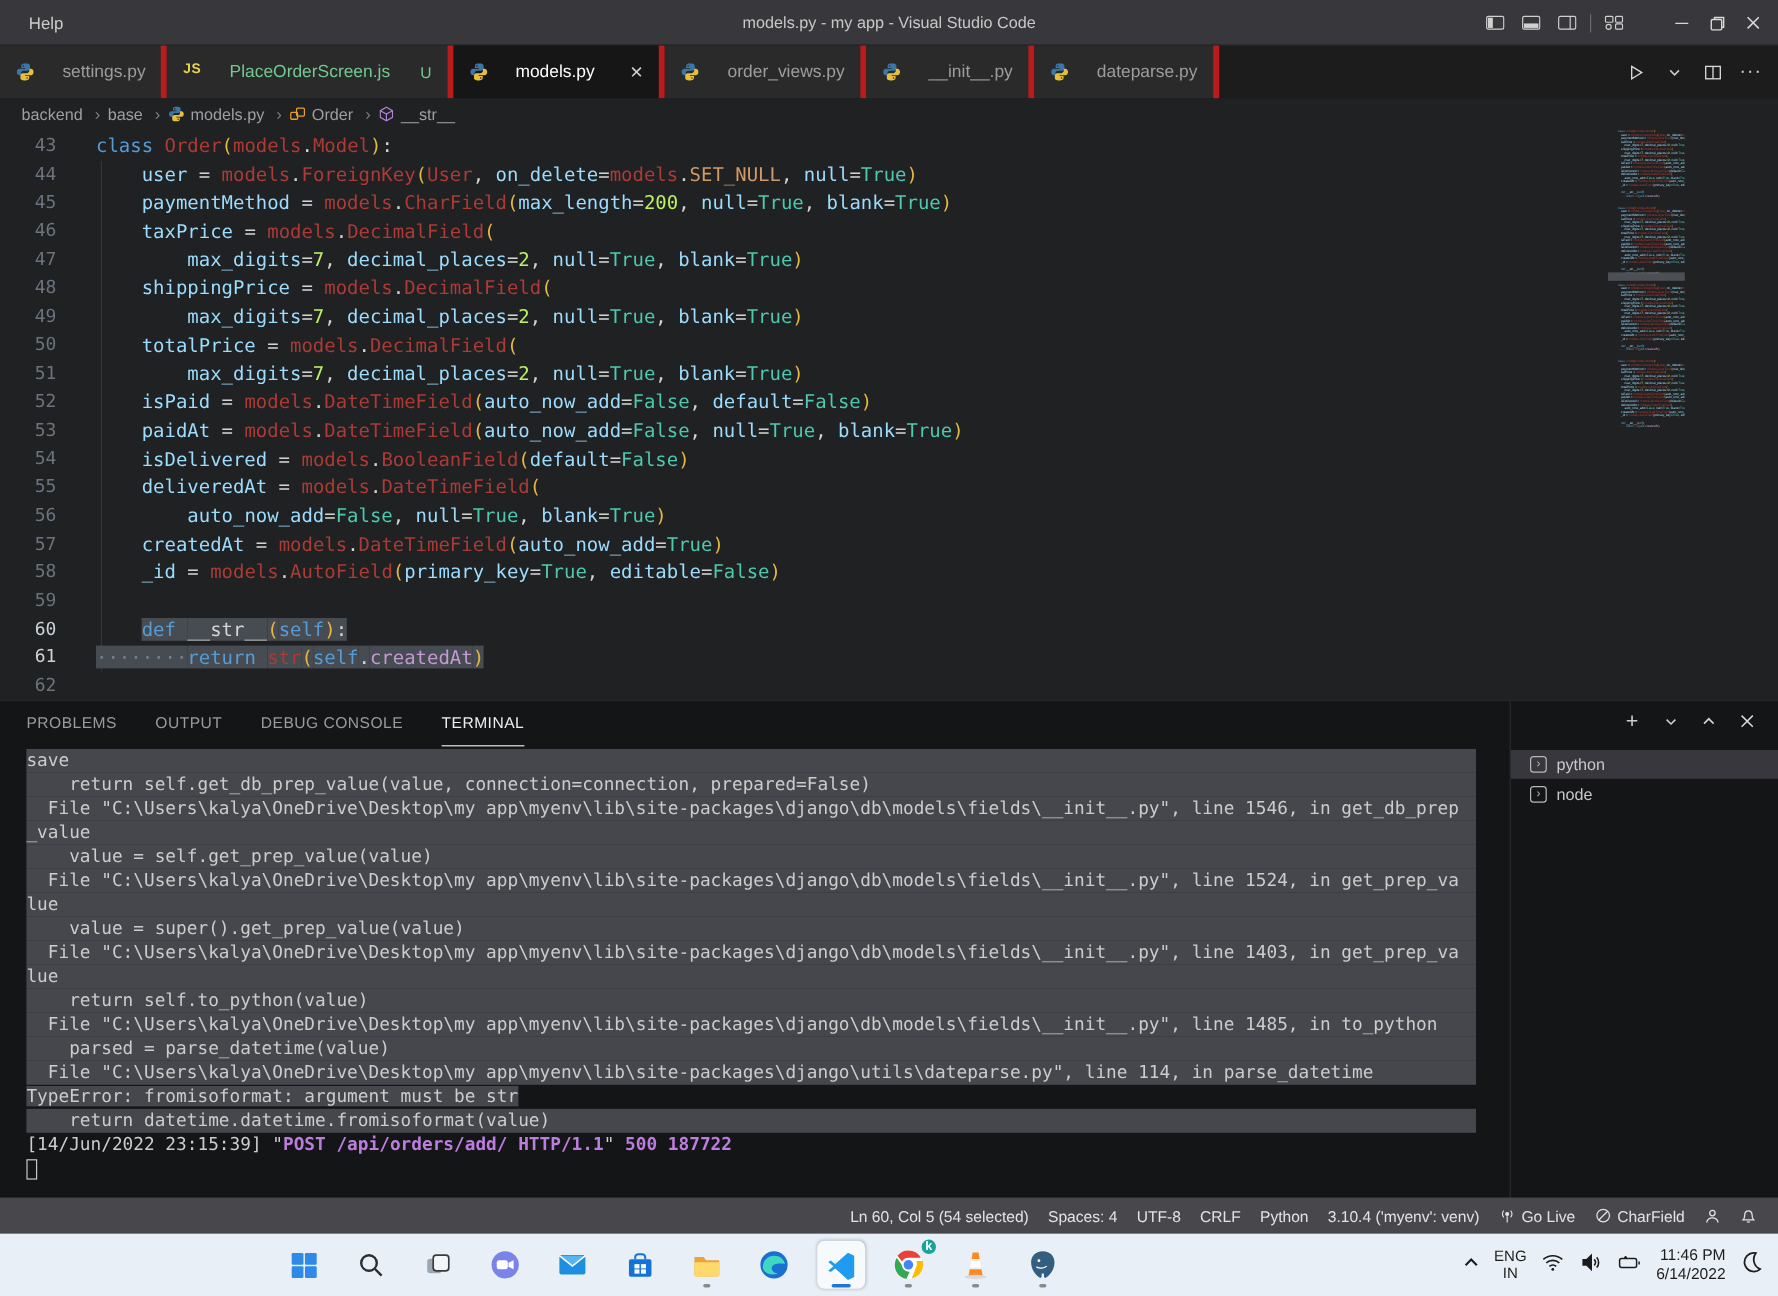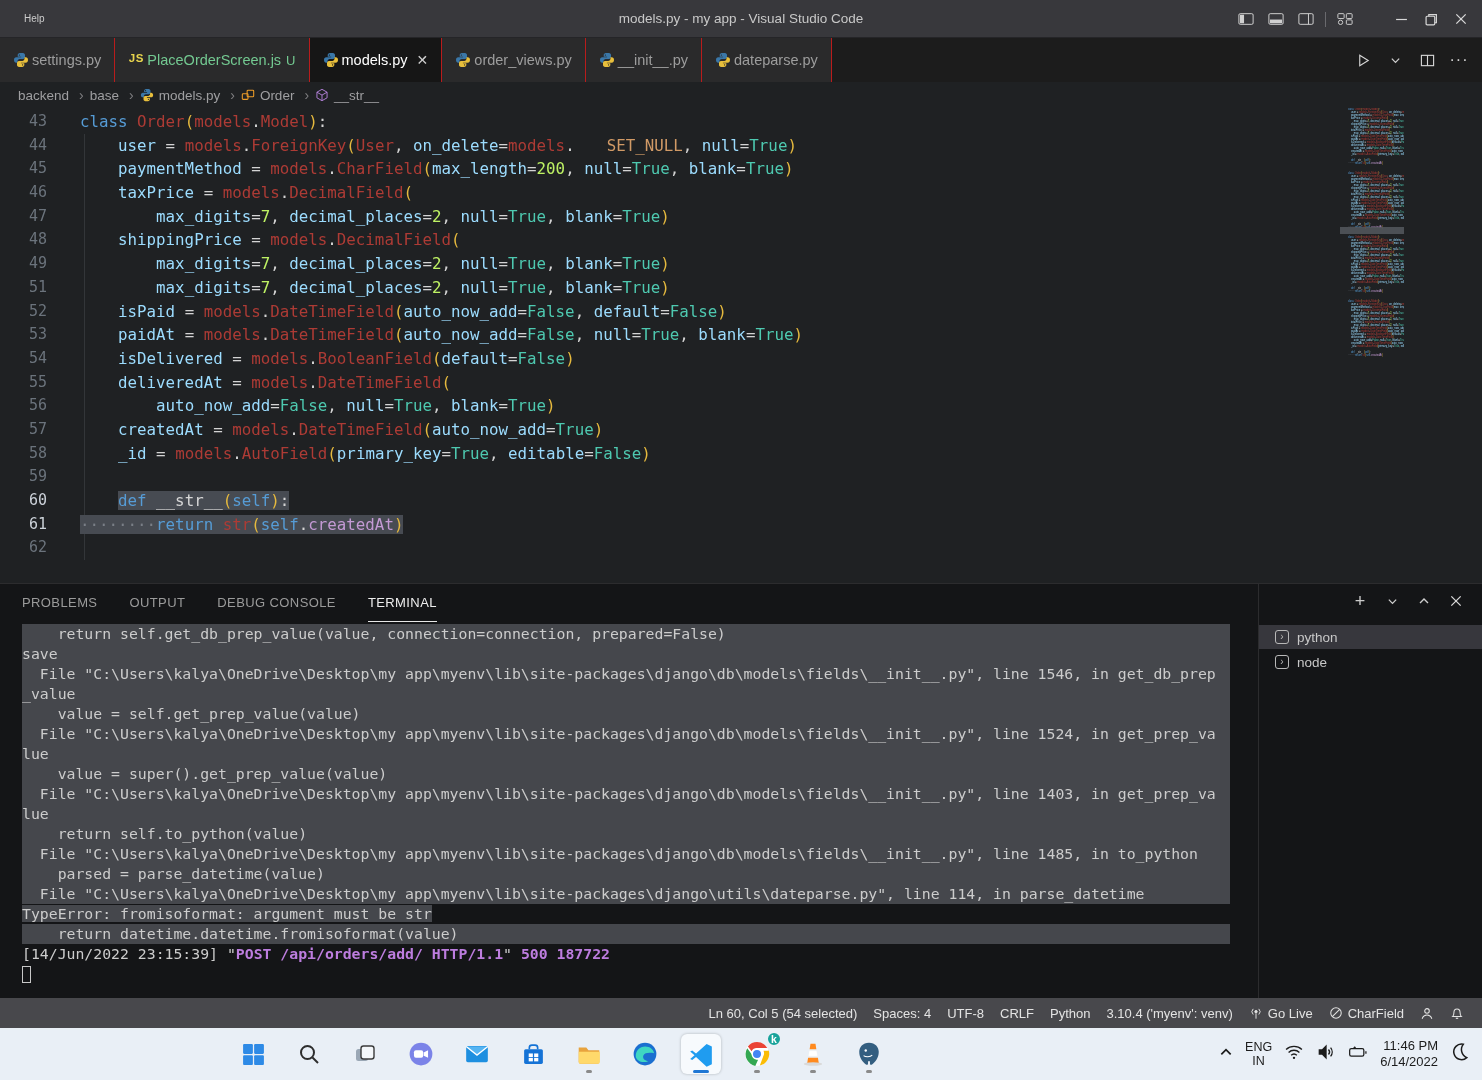--- a/index.html
+++ b/index.html
@@ -4,32 +4,32 @@
 <style>
   * { margin:0; padding:0; box-sizing:border-box; }
   html,body { background:#000; }
   .screen { position:relative; width:1482px; height:1080px; overflow:hidden;
             font-family:"Liberation Sans", sans-serif; background:#1f2123; }
 
   
   .titlebar { position:absolute; left:0; top:0; width:1482px; height:38px;
               background:#38383c; border-bottom:1px solid #252528; }
   .menu-item { position:absolute; left:18px; top:0; height:38px; line-height:38px;
-               color:#cccccc; font-size:10px; padding:0 6px; }
+               color:#cccccc; font-size:14px; padding:0 6px; }
   .win-title { position:absolute; left:0; right:0; top:0; height:38px; line-height:38px;
                text-align:center; color:#c8c8c8; font-size:13.5px; pointer-events:none; }
   .win-controls { position:absolute; right:6px; top:0; height:38px; display:flex; align-items:center; }
   .wc-btn { width:30px; height:38px; display:flex; align-items:center; justify-content:center; color:#d0d0d0; }
   .wc-sep { width:1px; height:15px; background:#6a6a6e; margin:0 4px; }
   .wc-gap { width:26px; }
 
   
   .tabbar { position:absolute; left:0; top:38px; width:1482px; height:44px; background:#1c1c1c; display:flex; }
-  .tab { display:flex; align-items:center; gap:3px; padding:0 13px; height:44px;
-         background:#2a2a2b; color:#9d9d9d; border-right:1px solid #b91c1c; font-size:14.5px; white-space:nowrap; }
+  .tab { display:flex; align-items:center; gap:23px; padding:0 13px; height:44px;
+         background:#2a2a2b; color:#9d9d9d; border-right:5px solid #b91c1c; font-size:14.5px; white-space:nowrap; }
   .tab.active { background:#161616; color:#ffffff; }
   .tab.git-green .tab-label, .tab.git-green .tab-badge { color:#73c991; }
   .tab-badge { font-size:13px; margin-left:2px; }
   .tab-close { margin-left:6px; color:#cfcfcf; font-size:14px; line-height:14px; }
   .js-glyph { color:#e8d44d; font-weight:bold; font-size:11.5px; letter-spacing:0.5px; }
   .editor-actions { position:absolute; right:10px; top:38px; height:44px; display:flex; align-items:center; gap:6px; color:#d4d4d4; }
   .ea-btn { width:26px; height:30px; display:flex; align-items:center; justify-content:center; }
   .more-dots { font-size:16px; letter-spacing:1px; color:#d4d4d4; }
 
   
@@ -48,21 +48,21 @@
   .code-text { margin-left:33px; }
   .indent-guide { position:absolute; left:84px; top:26px; width:1px; height:426px; background:#333639; }
 
   .tk-kw   { color:#569cd6; }
   .tk-var  { color:#9cdcfe; }
   .tk-red  { color:#ad3b35; }
   .tk-par  { color:#e5b93e; }
   .tk-wh   { color:#d4d4d4; }
   .tk-num  { color:#bef264; }
   .tk-bool { color:#4ec9b0; }
-  .tk-const{ color:#d19a66;margin-left:32px; }
+  .tk-const{ color:#d19a66; }
   .tk-fn   { color:#d6d6d6; }
   .tk-self { color:#569cd6; }
   .tk-mem  { color:#c49ad4; }
   .tk-ws   { color:#7a7f87; }
   .sel-bg  { background:#474b52; }
 
   
   .minimap { position:absolute; left:1348px; top:0; width:110px; height:475px; overflow:hidden; }
   .minimap .code-line { height:3px; line-height:3px; font-size:2.6px; display:block; }
   .minimap-gap { height:4px; }
@@ -319,20 +319,21 @@
   <div class="editor">
     <div class="indent-guide"></div>
     <div class="code-lines" id="code-lines">
         <div class="code-line"><span class="gutter">43</span><span class="code-text"><span class="tk-kw">class </span><span class="tk-red">Order</span><span class="tk-par">(</span><span class="tk-red">models</span><span class="tk-wh">.</span><span class="tk-red">Model</span><span class="tk-par">)</span><span class="tk-wh">:</span></span></div>
         <div class="code-line"><span class="gutter">44</span><span class="code-text"><span class="tk-wh">    </span><span class="tk-var">user</span><span class="tk-wh"> = </span><span class="tk-red">models</span><span class="tk-wh">.</span><span class="tk-red">ForeignKey</span><span class="tk-par">(</span><span class="tk-red">User</span><span class="tk-wh">, </span><span class="tk-var">on_delete</span><span class="tk-wh">=</span><span class="tk-red">models</span><span class="tk-wh">.</span><span class="tk-const">SET_NULL</span><span class="tk-wh">, </span><span class="tk-var">null</span><span class="tk-wh">=</span><span class="tk-bool">True</span><span class="tk-par">)</span></span></div>
         <div class="code-line"><span class="gutter">45</span><span class="code-text"><span class="tk-wh">    </span><span class="tk-var">paymentMethod</span><span class="tk-wh"> = </span><span class="tk-red">models</span><span class="tk-wh">.</span><span class="tk-red">CharField</span><span class="tk-par">(</span><span class="tk-var">max_length</span><span class="tk-wh">=</span><span class="tk-num">200</span><span class="tk-wh">, </span><span class="tk-var">null</span><span class="tk-wh">=</span><span class="tk-bool">True</span><span class="tk-wh">, </span><span class="tk-var">blank</span><span class="tk-wh">=</span><span class="tk-bool">True</span><span class="tk-par">)</span></span></div>
         <div class="code-line"><span class="gutter">46</span><span class="code-text"><span class="tk-wh">    </span><span class="tk-var">taxPrice</span><span class="tk-wh"> = </span><span class="tk-red">models</span><span class="tk-wh">.</span><span class="tk-red">DecimalField</span><span class="tk-par">(</span></span></div>
         <div class="code-line"><span class="gutter">47</span><span class="code-text"><span class="tk-wh">        </span><span class="tk-var">max_digits</span><span class="tk-wh">=</span><span class="tk-num">7</span><span class="tk-wh">, </span><span class="tk-var">decimal_places</span><span class="tk-wh">=</span><span class="tk-num">2</span><span class="tk-wh">, </span><span class="tk-var">null</span><span class="tk-wh">=</span><span class="tk-bool">True</span><span class="tk-wh">, </span><span class="tk-var">blank</span><span class="tk-wh">=</span><span class="tk-bool">True</span><span class="tk-par">)</span></span></div>
         <div class="code-line"><span class="gutter">48</span><span class="code-text"><span class="tk-wh">    </span><span class="tk-var">shippingPrice</span><span class="tk-wh"> = </span><span class="tk-red">models</span><span class="tk-wh">.</span><span class="tk-red">DecimalField</span><span class="tk-par">(</span></span></div>
         <div class="code-line"><span class="gutter">49</span><span class="code-text"><span class="tk-wh">        </span><span class="tk-var">max_digits</span><span class="tk-wh">=</span><span class="tk-num">7</span><span class="tk-wh">, </span><span class="tk-var">decimal_places</span><span class="tk-wh">=</span><span class="tk-num">2</span><span class="tk-wh">, </span><span class="tk-var">null</span><span class="tk-wh">=</span><span class="tk-bool">True</span><span class="tk-wh">, </span><span class="tk-var">blank</span><span class="tk-wh">=</span><span class="tk-bool">True</span><span class="tk-par">)</span></span></div>
+        <div class="code-line"><span class="gutter">50</span><span class="code-text"><span class="tk-wh">    </span><span class="tk-var">totalPrice</span><span class="tk-wh"> = </span><span class="tk-red">models</span><span class="tk-wh">.</span><span class="tk-red">DecimalField</span><span class="tk-par">(</span></span></div>
         <div class="code-line"><span class="gutter">51</span><span class="code-text"><span class="tk-wh">        </span><span class="tk-var">max_digits</span><span class="tk-wh">=</span><span class="tk-num">7</span><span class="tk-wh">, </span><span class="tk-var">decimal_places</span><span class="tk-wh">=</span><span class="tk-num">2</span><span class="tk-wh">, </span><span class="tk-var">null</span><span class="tk-wh">=</span><span class="tk-bool">True</span><span class="tk-wh">, </span><span class="tk-var">blank</span><span class="tk-wh">=</span><span class="tk-bool">True</span><span class="tk-par">)</span></span></div>
         <div class="code-line"><span class="gutter">52</span><span class="code-text"><span class="tk-wh">    </span><span class="tk-var">isPaid</span><span class="tk-wh"> = </span><span class="tk-red">models</span><span class="tk-wh">.</span><span class="tk-red">DateTimeField</span><span class="tk-par">(</span><span class="tk-var">auto_now_add</span><span class="tk-wh">=</span><span class="tk-bool">False</span><span class="tk-wh">, </span><span class="tk-var">default</span><span class="tk-wh">=</span><span class="tk-bool">False</span><span class="tk-par">)</span></span></div>
         <div class="code-line"><span class="gutter">53</span><span class="code-text"><span class="tk-wh">    </span><span class="tk-var">paidAt</span><span class="tk-wh"> = </span><span class="tk-red">models</span><span class="tk-wh">.</span><span class="tk-red">DateTimeField</span><span class="tk-par">(</span><span class="tk-var">auto_now_add</span><span class="tk-wh">=</span><span class="tk-bool">False</span><span class="tk-wh">, </span><span class="tk-var">null</span><span class="tk-wh">=</span><span class="tk-bool">True</span><span class="tk-wh">, </span><span class="tk-var">blank</span><span class="tk-wh">=</span><span class="tk-bool">True</span><span class="tk-par">)</span></span></div>
         <div class="code-line"><span class="gutter">54</span><span class="code-text"><span class="tk-wh">    </span><span class="tk-var">isDelivered</span><span class="tk-wh"> = </span><span class="tk-red">models</span><span class="tk-wh">.</span><span class="tk-red">BooleanField</span><span class="tk-par">(</span><span class="tk-var">default</span><span class="tk-wh">=</span><span class="tk-bool">False</span><span class="tk-par">)</span></span></div>
         <div class="code-line"><span class="gutter">55</span><span class="code-text"><span class="tk-wh">    </span><span class="tk-var">deliveredAt</span><span class="tk-wh"> = </span><span class="tk-red">models</span><span class="tk-wh">.</span><span class="tk-red">DateTimeField</span><span class="tk-par">(</span></span></div>
         <div class="code-line"><span class="gutter">56</span><span class="code-text"><span class="tk-wh">        </span><span class="tk-var">auto_now_add</span><span class="tk-wh">=</span><span class="tk-bool">False</span><span class="tk-wh">, </span><span class="tk-var">null</span><span class="tk-wh">=</span><span class="tk-bool">True</span><span class="tk-wh">, </span><span class="tk-var">blank</span><span class="tk-wh">=</span><span class="tk-bool">True</span><span class="tk-par">)</span></span></div>
         <div class="code-line"><span class="gutter">57</span><span class="code-text"><span class="tk-wh">    </span><span class="tk-var">createdAt</span><span class="tk-wh"> = </span><span class="tk-red">models</span><span class="tk-wh">.</span><span class="tk-red">DateTimeField</span><span class="tk-par">(</span><span class="tk-var">auto_now_add</span><span class="tk-wh">=</span><span class="tk-bool">True</span><span class="tk-par">)</span></span></div>
         <div class="code-line"><span class="gutter">58</span><span class="code-text"><span class="tk-wh">    </span><span class="tk-var">_id</span><span class="tk-wh"> = </span><span class="tk-red">models</span><span class="tk-wh">.</span><span class="tk-red">AutoField</span><span class="tk-par">(</span><span class="tk-var">primary_key</span><span class="tk-wh">=</span><span class="tk-bool">True</span><span class="tk-wh">, </span><span class="tk-var">editable</span><span class="tk-wh">=</span><span class="tk-bool">False</span><span class="tk-par">)</span></span></div>
         <div class="code-line"><span class="gutter">59</span><span class="code-text"></span></div>
         <div class="code-line"><span class="gutter hl">60</span><span class="code-text"><span class="tk-wh">    </span><span class="tk-kw sel-bg">def </span><span class="tk-fn sel-bg">__str__</span><span class="tk-par sel-bg">(</span><span class="tk-self sel-bg">self</span><span class="tk-par sel-bg">)</span><span class="tk-wh sel-bg">:</span></span></div>
@@ -459,22 +460,22 @@
         </div>
         <div class="pa-btn">
           <span style="display: inline-flex; align-items: center; justify-content: center; width: 16px; height: 16px; flex: 0 0 auto;">
             <svg width="14" height="14" viewBox="0 0 12 12" fill="none" stroke="#d8d8d8" stroke-width="1.1">
               <path d="M2 2l8 8M10 2l-8 8"></path>
             </svg>
           </span>
         </div>
       </div>
     <div class="terminal" id="terminal">
+        <div class="tline selfull">save</div>
         <div class="tline selfull">    return self.get_db_prep_value(value, connection=connection, prepared=False)</div>
-        <div class="tline selfull">save</div>
         <div class="tline selfull">  File "C:\Users\kalya\OneDrive\Desktop\my app\myenv\lib\site-packages\django\db\models\fields\__init__.py", line 1546, in get_db_prep</div>
         <div class="tline selfull">_value</div>
         <div class="tline selfull">    value = self.get_prep_value(value)</div>
         <div class="tline selfull">  File "C:\Users\kalya\OneDrive\Desktop\my app\myenv\lib\site-packages\django\db\models\fields\__init__.py", line 1524, in get_prep_va</div>
         <div class="tline selfull">lue</div>
         <div class="tline selfull">    value = super().get_prep_value(value)</div>
         <div class="tline selfull">  File "C:\Users\kalya\OneDrive\Desktop\my app\myenv\lib\site-packages\django\db\models\fields\__init__.py", line 1403, in get_prep_va</div>
         <div class="tline selfull">lue</div>
         <div class="tline selfull">    return self.to_python(value)</div>
         <div class="tline selfull">  File "C:\Users\kalya\OneDrive\Desktop\my app\myenv\lib\site-packages\django\db\models\fields\__init__.py", line 1485, in to_python</div>

